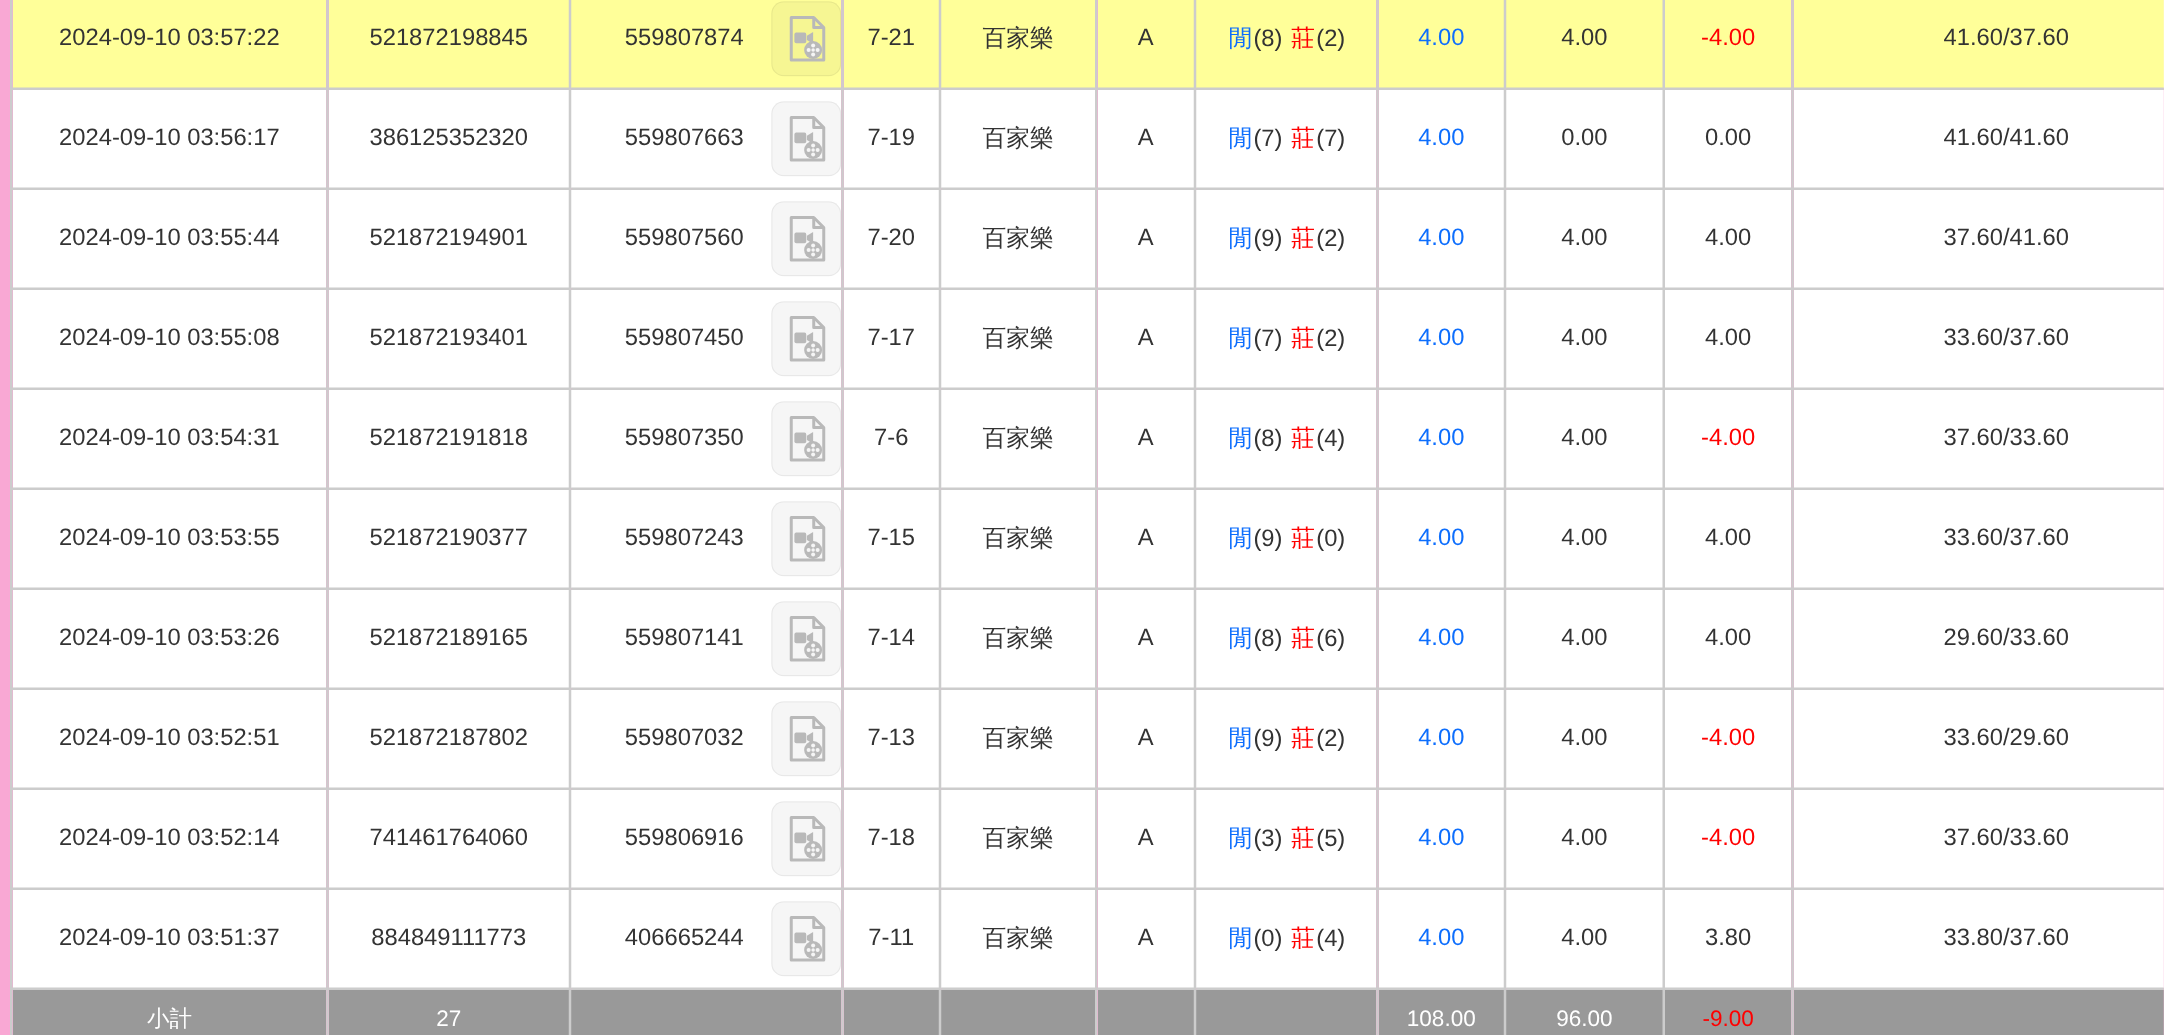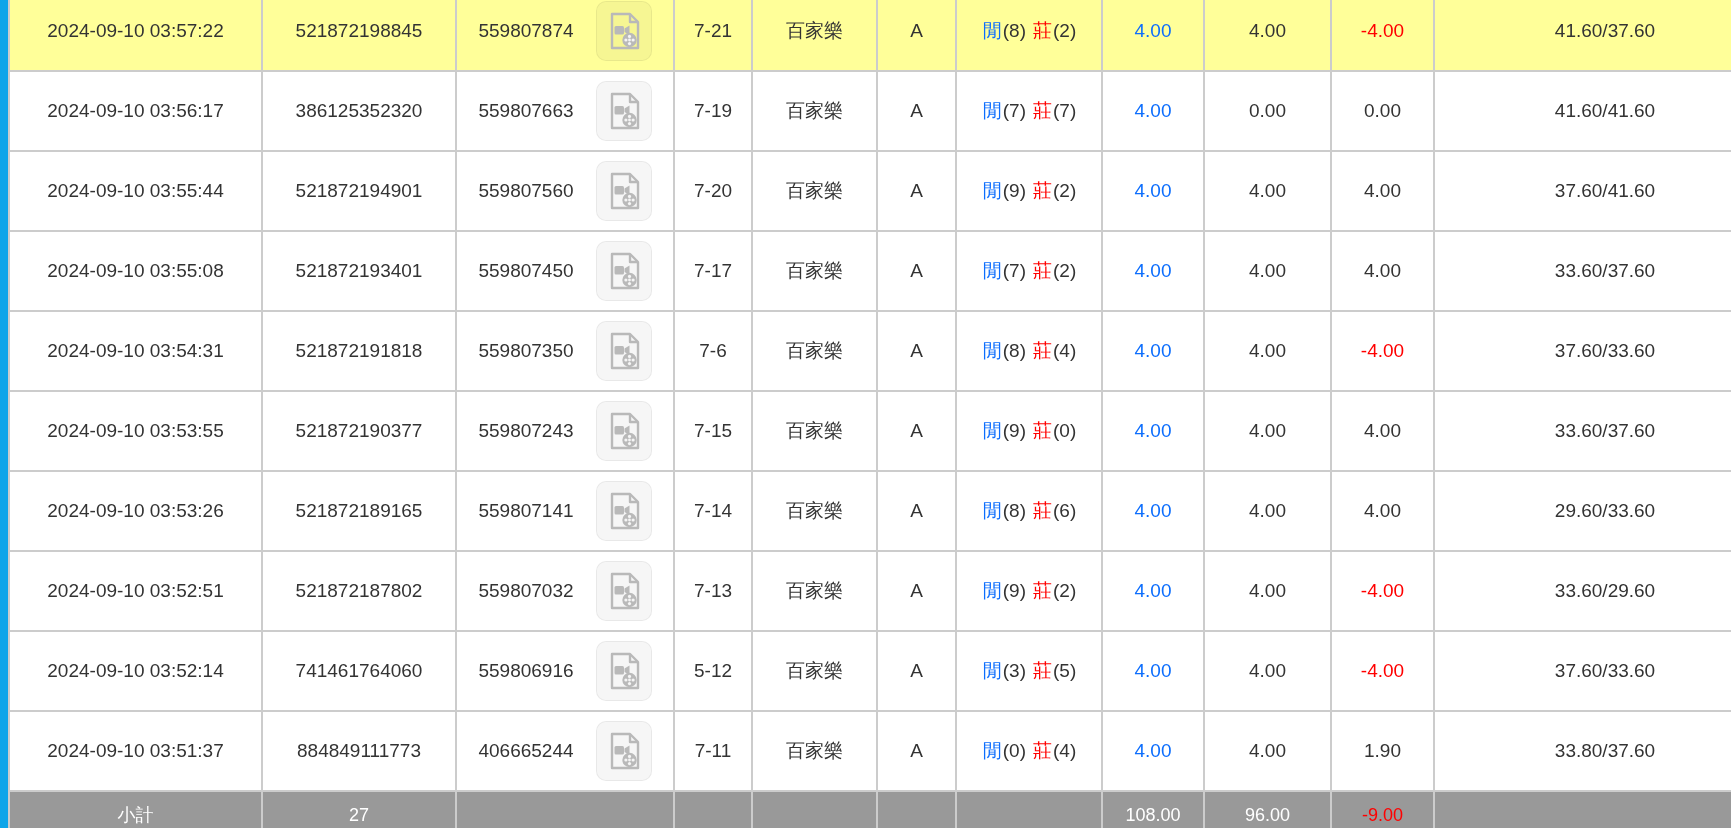--- a/index.html
+++ b/index.html
@@ -3,21 +3,21 @@
 <meta charset="utf-8">
 <style>
   html, body { margin: 0; padding: 0; }
   body {
     width: 1731px; height: 828px; overflow: hidden;
     background: #ffffff;
     font-family: "Liberation Sans", sans-serif;
   }
   .viewport {
     position: absolute; left: 0; top: 0;
-    width: 1731px; height: 828px; overflow: hidden; background: #0ea5e9;
+    width: 1731px; height: 828px; overflow: hidden; background: #f9a8d4;
   }
   table.history {
     position: absolute; left: 8px; top: -10px;
     border-collapse: collapse; table-layout: fixed;
     width: 1767px;
     font-size: 19px; color: #333;
   }
   td {
     border: 2px solid #cccccc;
     text-align: center; vertical-align: middle;
@@ -25,21 +25,21 @@
   }
   tr.data-row { height: 80px; background: #ffffff; }
   tr.data-row.highlight td { background: #ffff99; }
   tr.subtotal-row { height: 48px; }
   tr.subtotal-row td { background: #999999; color: #ffffff; font-size: 18px; }
   .blue { color: #0d6efd; }
   .red  { color: #ff0000; }
   td.c-winloss.neg { color: #ff0000; }
   tr.subtotal-row td.c-winloss.neg { color: #ff0000; }
   .c-gameid-inner {
-    display: flex; align-items: center; justify-content: center; gap: 22px;
+    display: flex; align-items: center; justify-content: flex-end; gap: 22px;
   }
   .video-btn {
     display: inline-flex; align-items: center; justify-content: center;
     width: 54px; height: 58px; border-radius: 10px;
     background: rgba(0,0,0,0.035);
     border: 1px solid rgba(0,0,0,0.06);
     cursor: pointer; flex: 0 0 auto;
   }
   .result-part { margin: 0 1px; }
   .result-gap { display: inline-block; width: 6px; }
@@ -343,21 +343,21 @@
             <circle cx="22.5" cy="28" r="7.2" fill="#b9b9b9"></circle>
             <circle cx="22.5" cy="28" r="1.4" fill="#f5f5f5"></circle>
             <circle cx="22.5" cy="24.4" r="1.6" fill="#f5f5f5"></circle>
             <circle cx="22.5" cy="31.6" r="1.6" fill="#f5f5f5"></circle>
             <circle cx="18.9" cy="28" r="1.6" fill="#f5f5f5"></circle>
             <circle cx="26.1" cy="28" r="1.6" fill="#f5f5f5"></circle>
           </svg>
         </span>
       </span>
     </td>
-    <td>5-12</td>
+    <td>7-18</td>
     <td>百家樂</td>
     <td>A</td>
     <td>
       <span class="blue result-part">閒</span><span>(3)</span><span class="result-gap"></span><span class="red result-part">莊</span><span>(5)</span>
     </td>
     <td class="blue">4.00</td>
     <td>4.00</td>
     <td class="c-winloss neg">-4.00</td>
     <td>37.60/33.60</td>
   </tr>
@@ -384,21 +384,21 @@
       </span>
     </td>
     <td>7-11</td>
     <td>百家樂</td>
     <td>A</td>
     <td>
       <span class="blue result-part">閒</span><span>(0)</span><span class="result-gap"></span><span class="red result-part">莊</span><span>(4)</span>
     </td>
     <td class="blue">4.00</td>
     <td>4.00</td>
-    <td class="c-winloss">1.90</td>
+    <td class="c-winloss">3.80</td>
     <td>33.80/37.60</td>
   </tr>
       </tbody>
     <tfoot>
       <tr class="subtotal-row">
         <td class="subtotal-label">小計</td>
         <td>27</td>
         <td></td>
         <td></td>
         <td></td>

